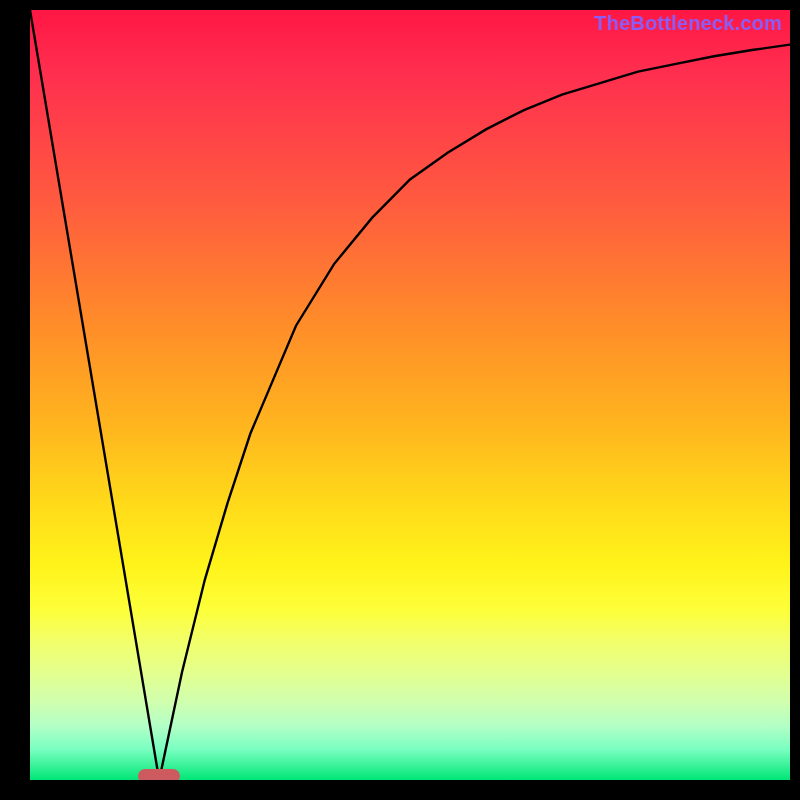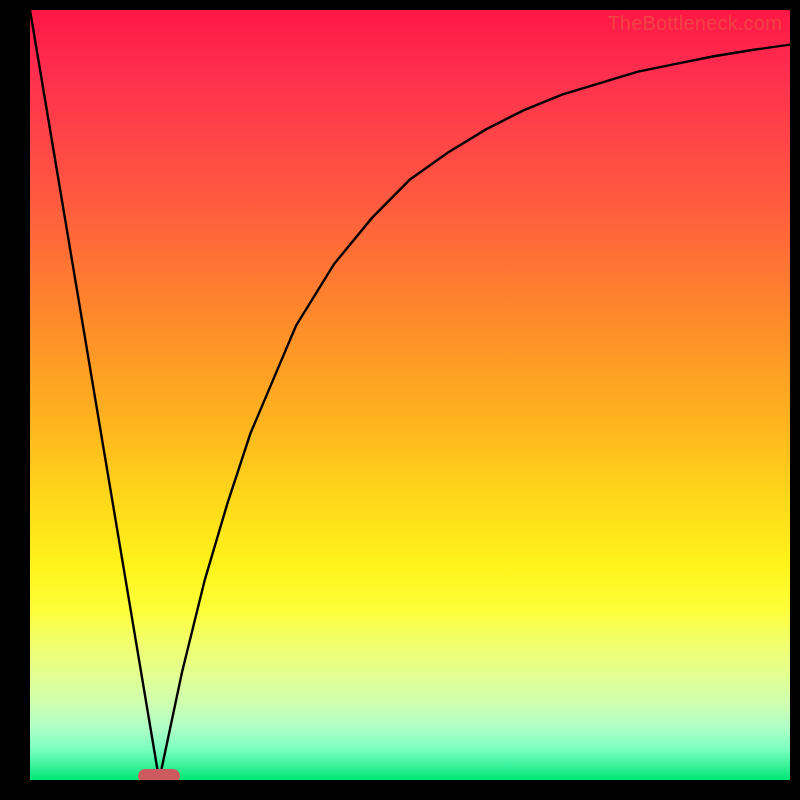--- a/index.html
+++ b/index.html
@@ -42,22 +42,22 @@
       #cfffb0 90%,
       #b2ffc6 93%,
       #7affc1 96%,
       #00e676 100%
     );
   }
   .watermark {
     position: absolute;
     top: 2px;
     right: 8px;
-    font-weight: 400;
-    color: #ef4444;
+    font-weight: 700;
+    color: #8b5cf6;
     font-size: 20px;
     letter-spacing: 0.2px;
     user-select: none;
     margin-left: 20px;
   }
   .marker {
     position: absolute;
     width: 42px;
     height: 14px;
     border-radius: 7px;

